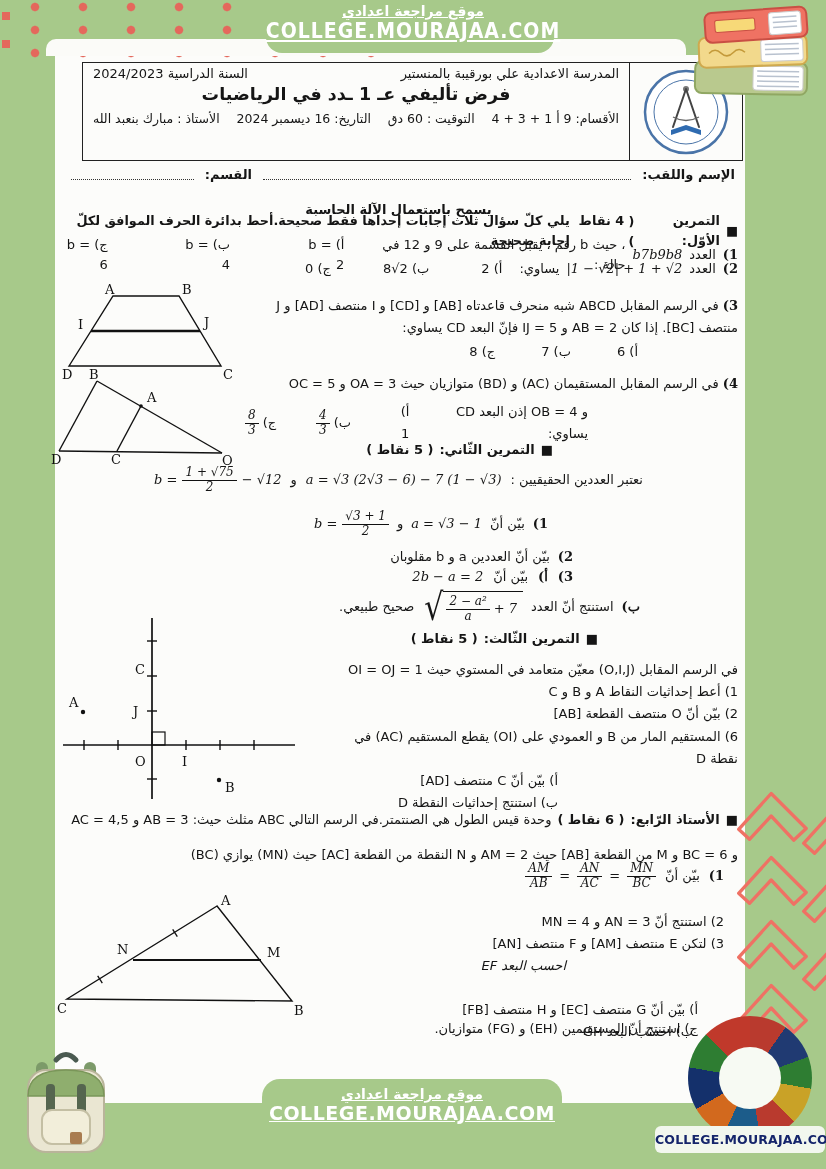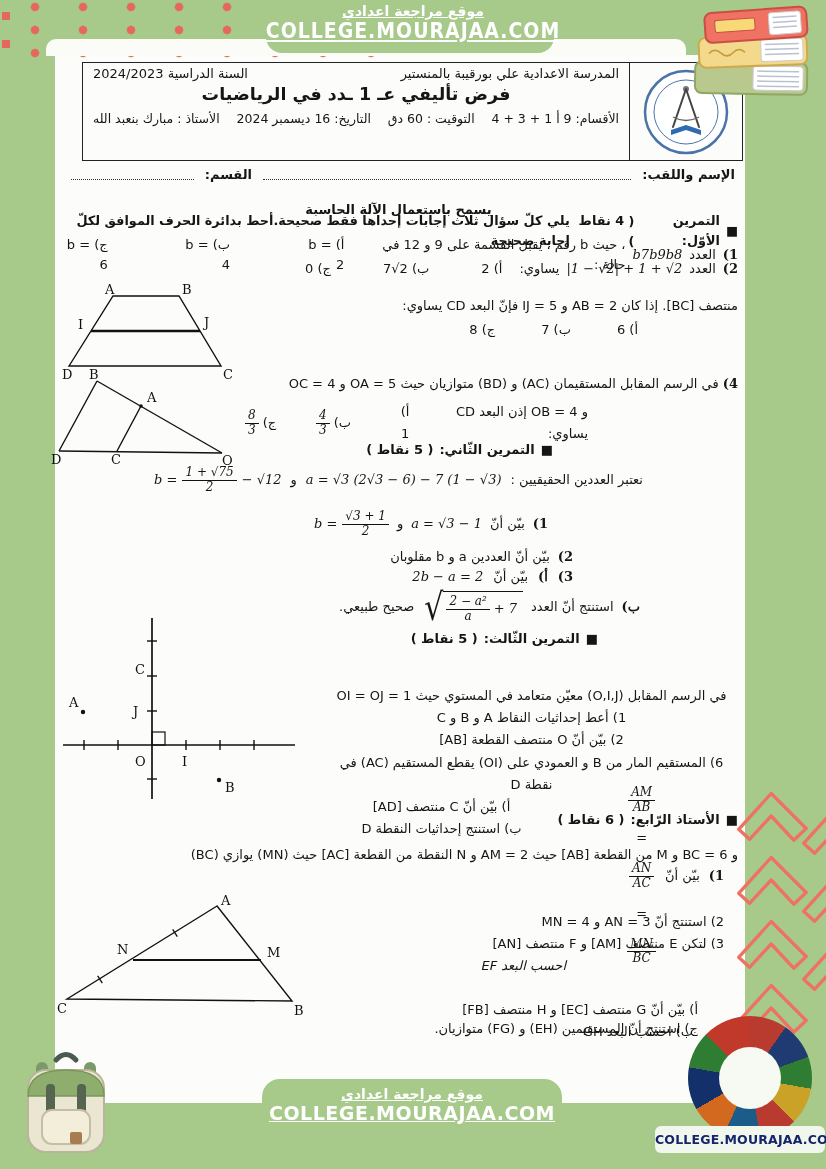--- a/index.html
+++ b/index.html
@@ -164,26 +164,28 @@
     </span>
   </div>
 
   <div class="lnf" style="top:204px;">
     <span class="lb">2)</span>
     <span>العدد</span>
     <span class="mt">|1 − √2| + 1 + √2</span>
     <span>يساوي:</span>
     <span style="display:flex;gap:52px;margin-right:10px;">
       <span>أ) 2</span>
-      <span>ب) 2√7</span>
+      <span>ب) 2√8</span>
       <span>ج) 0</span>
     </span>
   </div>
 
   <div class="ln" style="top:228px;left:215px;line-height:22px;">
+    <div><span class="lb">3)</span>
+      <span>في الرسم المقابل ABCD شبه منحرف قاعدتاه [AB] و [CD] و I منتصف [AD] و J</span></div>
     <div>منتصف [BC]. إذا كان AB = 2 و IJ = 5 فإنّ البعد CD يساوي:</div>
     <div style="display:flex;direction:rtl;gap:46px;padding-right:100px;margin-top:2px;">
       <span>أ) 6</span>
       <span>ب) 7</span>
       <span>ج) 8</span>
     </div>
   </div>
 
   <svg class="fig" style="left:6px;top:229px;" width="175" height="100" viewBox="0 0 175 100">
     <polygon points="8,82 52,12 118,12 160,82" fill="none" stroke="#111" stroke-width="1.4"></polygon>
@@ -191,21 +193,21 @@
     <text x="44" y="10">A</text>
     <text x="121" y="10">B</text>
     <text x="17" y="45">I</text>
     <text x="143" y="43">J</text>
     <text x="1" y="95">D</text>
     <text x="162" y="95">C</text>
   </svg>
 
   <div class="ln" style="top:306px;left:190px;line-height:22px;">
     <div><span class="lb">4)</span>
-      <span>في الرسم المقابل المستقيمان (AC) و (BD) متوازيان حيث OA = 5 و OC = 4</span></div>
+      <span>في الرسم المقابل المستقيمان (AC) و (BD) متوازيان حيث OA = 3 و OC = 5</span></div>
     <div style="display:flex;direction:rtl;align-items:center;gap:12px;padding-right:150px;margin-top:6px;">
       <span>و OB = 4 إذن البعد CD يساوي:</span>
       <span style="margin-right:14px;">أ) 1</span>
       <span style="display:flex;align-items:center;gap:4px;margin-right:28px;">
         <span>ب)</span>
         <span class="frac">
           <span class="num">4</span>
             <span>3</span>
           </span>
       </span>
@@ -293,21 +295,21 @@
     </span>
     <span>صحيح طبيعي.</span>
   </div>
 
   <div class="lnf b" style="top:574px;gap:6px;padding-right:140px;">
     <span>■</span>
     <span>التمرين الثّالث:</span>
     <span>( 5 نقاط )</span>
   </div>
 
-  <div class="ln" style="top:618px;left:270px;line-height:22.2px;text-align:center;">
+  <div class="ln" style="top:592px;left:270px;line-height:22.2px;">
     <div>في الرسم المقابل (O,I,J) معيّن متعامد في المستوي حيث OI = OJ = 1</div>
     <div>1) أعط إحداثيات النقاط A و B و C</div>
     <div>2) بيّن أنّ O منتصف القطعة [AB]</div>
     <div>6) المستقيم المار من B و العمودي على (OI) يقطع المستقيم (AC) في نقطة D</div>
     <div style="margin-right:180px;">أ) بيّن أنّ C منتصف [AD]</div>
     <div style="margin-right:180px;">ب) استنتج إحداثيات النقطة D</div>
   </div>
 
   <svg class="fig" style="left:2px;top:553px;" width="252" height="196" viewBox="0 0 252 196">
     <line x1="6" y1="137" x2="238" y2="137" stroke="#111" stroke-width="1.7"></line>
@@ -331,27 +333,28 @@
     <text x="12" y="99">A</text>
     <text x="78" y="158">O</text>
     <text x="125" y="158">I</text>
     <text x="168" y="184">B</text>
   </svg>
 
   <div class="lnf" style="top:755px;gap:6px;">
     <span class="b">■</span>
     <span class="b">الأستاذ الرّابع:</span>
     <span class="b">( 6 نقاط )</span>
+    <span>وحدة قيس الطول هي الصنتمتر.في الرسم التالي ABC مثلث حيث: AB = 3 و AC = 4,5</span>
   </div>
   <div class="ln" style="top:778px;">و BC = 6 و M من القطعة [AB] حيث AM = 2 و N النقطة من القطعة [AC] حيث (MN) يوازي (BC)</div>
 
   <div class="lnf" style="top:802px;gap:9px;padding-right:14px;height:38px;">
     <span class="lb">1)</span>
     <span>بيّن أنّ</span>
-    <span class="mrow" style="gap:14px;flex-direction:column;">
+    <span class="mrow" style="gap:7px;">
       <span class="frac">
           <span class="num">AM</span>
           <span>AB</span>
         </span>
       <span>=</span>
       <span class="frac">
           <span class="num">AN</span>
           <span>AC</span>
         </span>
       <span>=</span>

